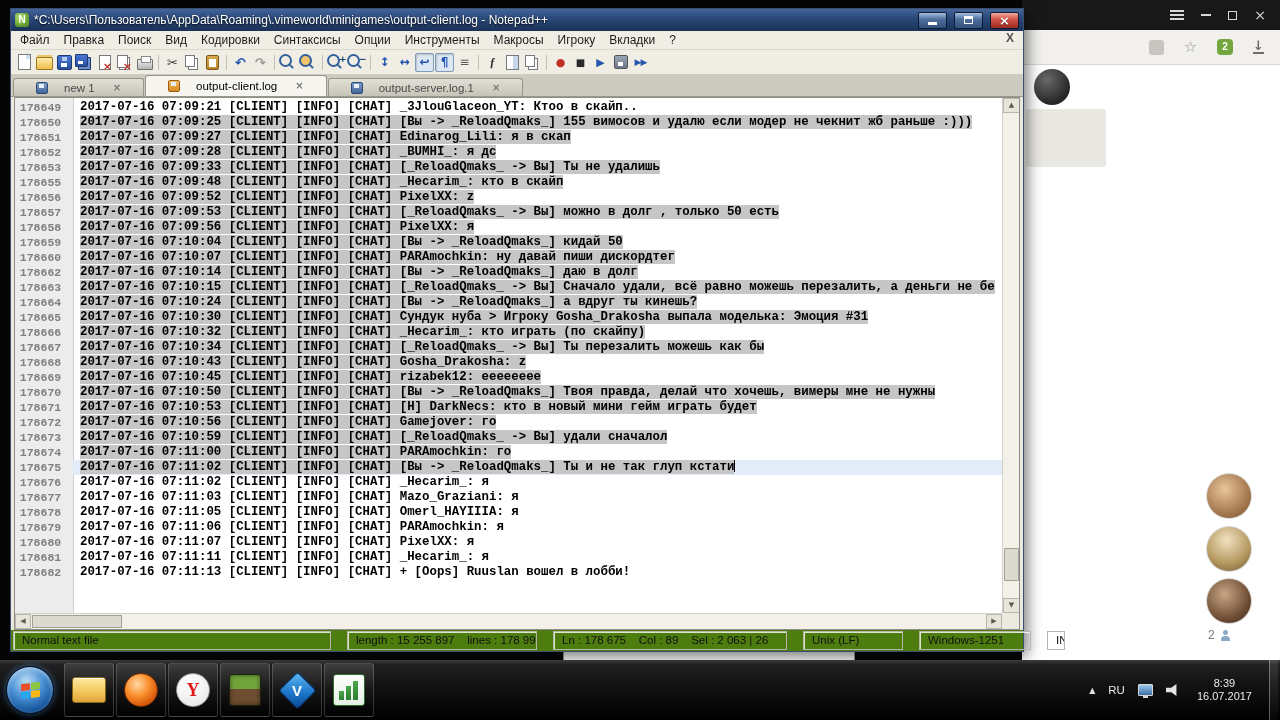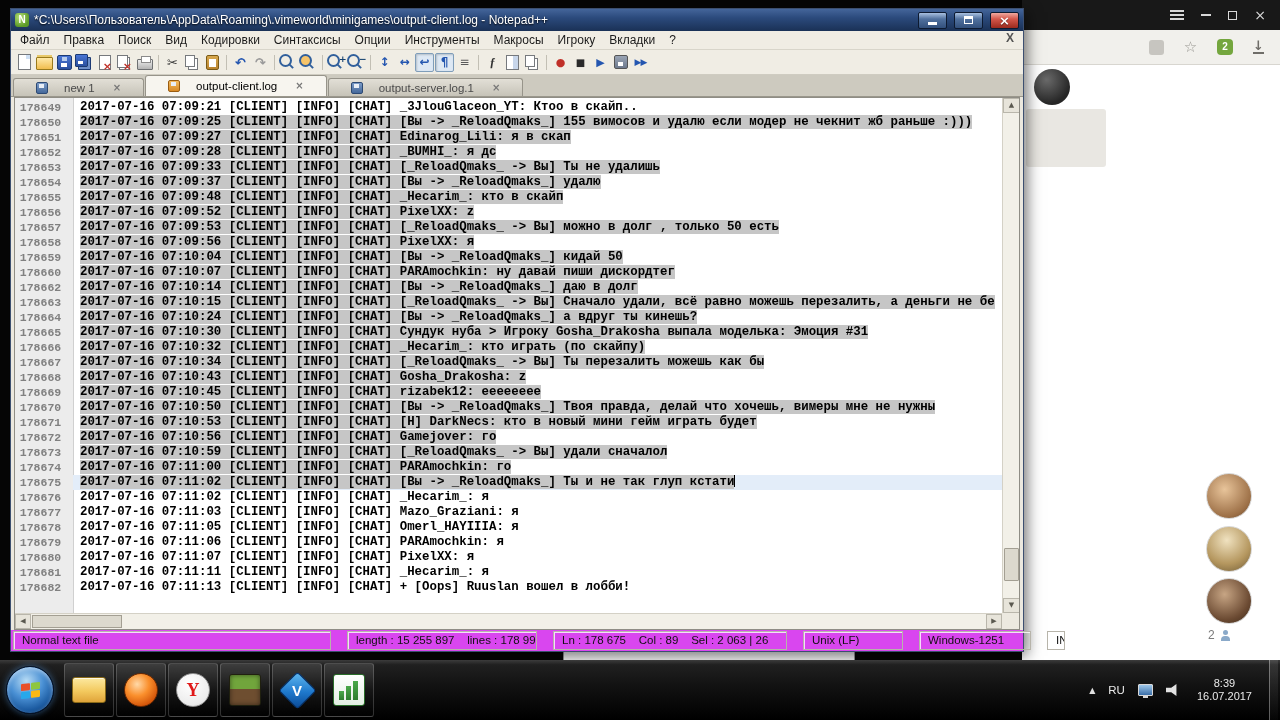--- a/index.html
+++ b/index.html
@@ -109,21 +109,21 @@
   .vscroll .sarrow{left:0;width:17px;height:15px}
   .sarrow.up{top:0}.sarrow.down{bottom:0}
   .vthumb{position:absolute;left:1px;top:450px;width:15px;height:33px;background:#dcd9ce;border:1px solid #a39f93;border-radius:1px}
   .hscroll-row{flex:0 0 16px;display:flex}
   .hscroll{flex:1;position:relative;background:#f2f0e8;border-top:1px solid #d4d1c6}
   .sarrow.left{left:0;top:0;width:16px;height:15px}
   .sarrow.right{right:0;top:0;width:16px;height:15px}
   .hthumb{position:absolute;left:17px;top:1px;width:90px;height:13px;background:#dcd9ce;border:1px solid #a39f93}
   .scorner{flex:0 0 17px;background:#ece9e0}
 
-  .statusbar{flex:0 0 20px;display:flex;align-items:stretch;background:#d946ef;padding:1px 2px;gap:16px;font:11.5px/15px "Liberation Sans",sans-serif;color:#111}
+  .statusbar{flex:0 0 20px;display:flex;align-items:stretch;background:#4d7c0f;padding:1px 2px;gap:16px;font:11.5px/15px "Liberation Sans",sans-serif;color:#111}
   .seg{border:1px solid #b7b4aa;box-shadow:inset 1px 1px 0 rgba(255,255,255,.8);padding:1px 8px;white-space:pre;overflow:hidden}
   .s1{flex:0 0 318px}.s2{flex:0 0 190px}.s3{flex:0 0 234px}.s4{flex:0 0 100px}.s5{flex:0 0 112px}.s6{flex:1}
 
   
   .taskbar{position:absolute;left:0;bottom:0;width:1280px;height:60px;background:linear-gradient(180deg,#3c3c3c 0,#202020 8%,#111 45%,#000 100%);z-index:5;display:flex;align-items:center}
   .start-orb{width:48px;height:48px;border-radius:50%;margin:0 9px 0 6px;background:radial-gradient(circle at 42% 30%,#b8dcf5 0,#4a90d4 40%,#1b5aa0 70%,#072a55 100%);border:1px solid #04132a;box-shadow:inset 0 2px 4px rgba(255,255,255,.55),0 0 7px rgba(90,170,255,.45);display:flex;align-items:center;justify-content:center}
   .flag{display:grid;grid-template-columns:9px 9px;grid-template-rows:7px 7px;gap:1px;transform:skewY(-7deg)}
   .flag i{border-radius:1px}
   .fr{background:#e8502a}.fg{background:#8ec63f}.fb{background:#28a8ea}.fy{background:#fcb814}
   .tb-icons{display:flex;height:100%;align-items:center}
@@ -403,24 +403,20 @@
           <div class="ed-row" data-name="log-line">
             <span class="ln" data-name="line-number">178652</span>
             <span class="code"><span class="txt sel" data-name="line-text">2017-07-16 07:09:28 [CLIENT] [INFO] [CHAT] _BUMHI_: я дс</span></span>
           </div>
 
           <div class="ed-row" data-name="log-line">
             <span class="ln" data-name="line-number">178653</span>
             <span class="code"><span class="txt sel" data-name="line-text">2017-07-16 07:09:33 [CLIENT] [INFO] [CHAT] [_ReloadQmaks_ -&gt; Вы] Ты не удалишь</span></span>
           </div>
 
-          <div class="ed-row" data-name="log-line">
-            <span class="ln" data-name="line-number">178654</span>
-            <span class="code"><span class="txt sel" data-name="line-text">2017-07-16 07:09:37 [CLIENT] [INFO] [CHAT] [Вы -&gt; _ReloadQmaks_] удалю</span></span>
-          </div>
 
           <div class="ed-row" data-name="log-line">
             <span class="ln" data-name="line-number">178655</span>
             <span class="code"><span class="txt sel" data-name="line-text">2017-07-16 07:09:48 [CLIENT] [INFO] [CHAT] _Hecarim_: кто в скайп</span></span>
           </div>
 
           <div class="ed-row" data-name="log-line">
             <span class="ln" data-name="line-number">178656</span>
             <span class="code"><span class="txt sel" data-name="line-text">2017-07-16 07:09:52 [CLIENT] [INFO] [CHAT] PixelXX: z</span></span>
           </div>

